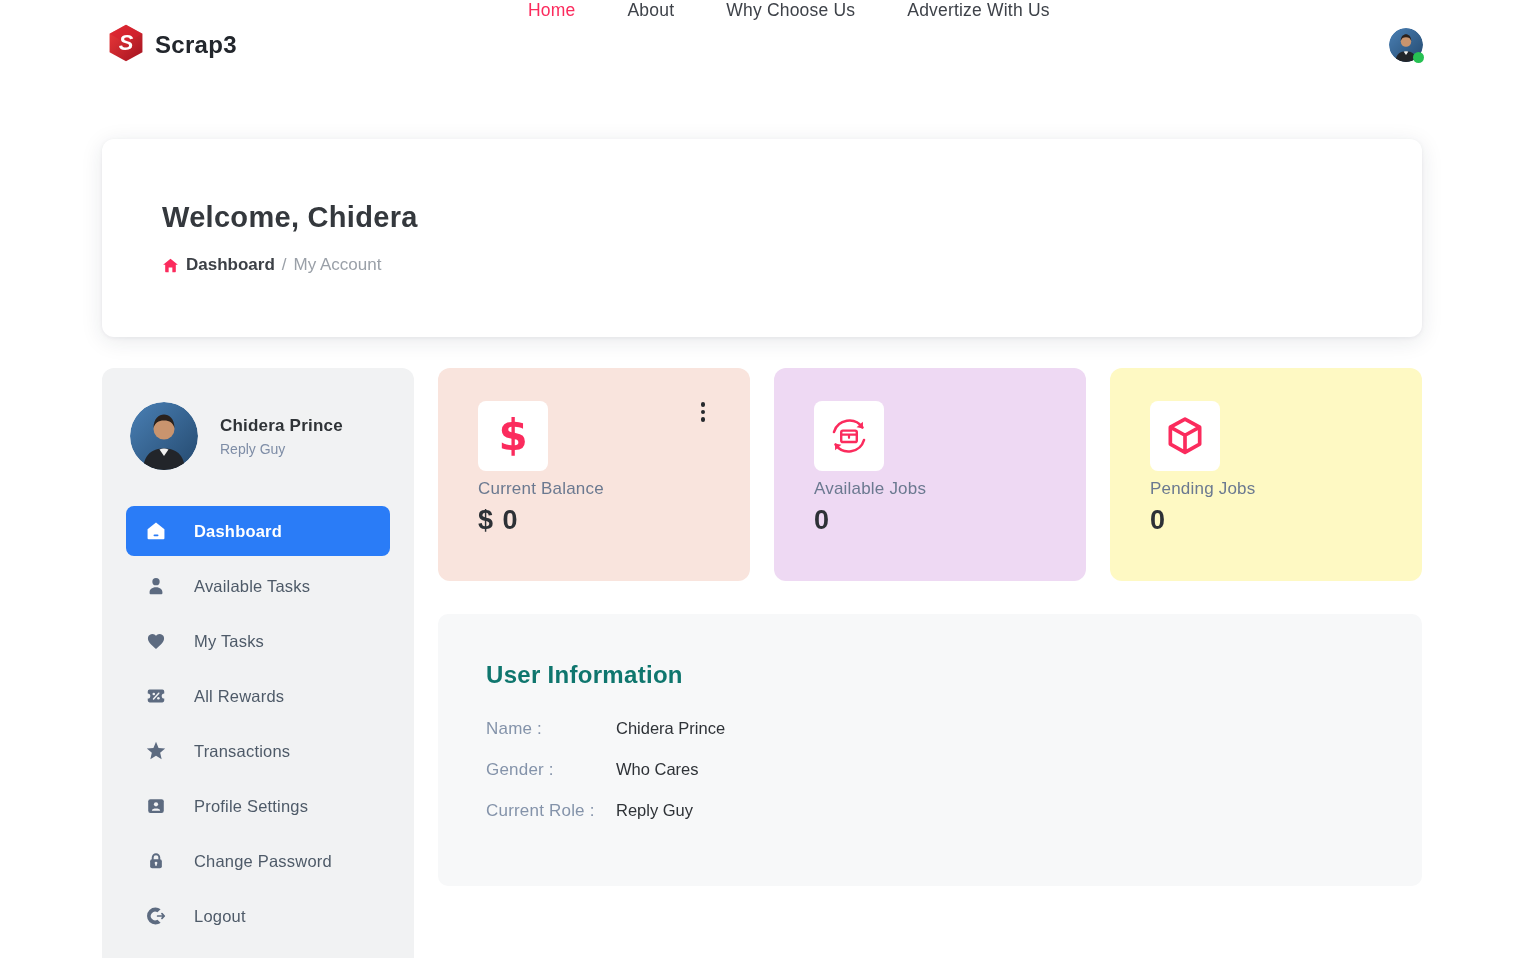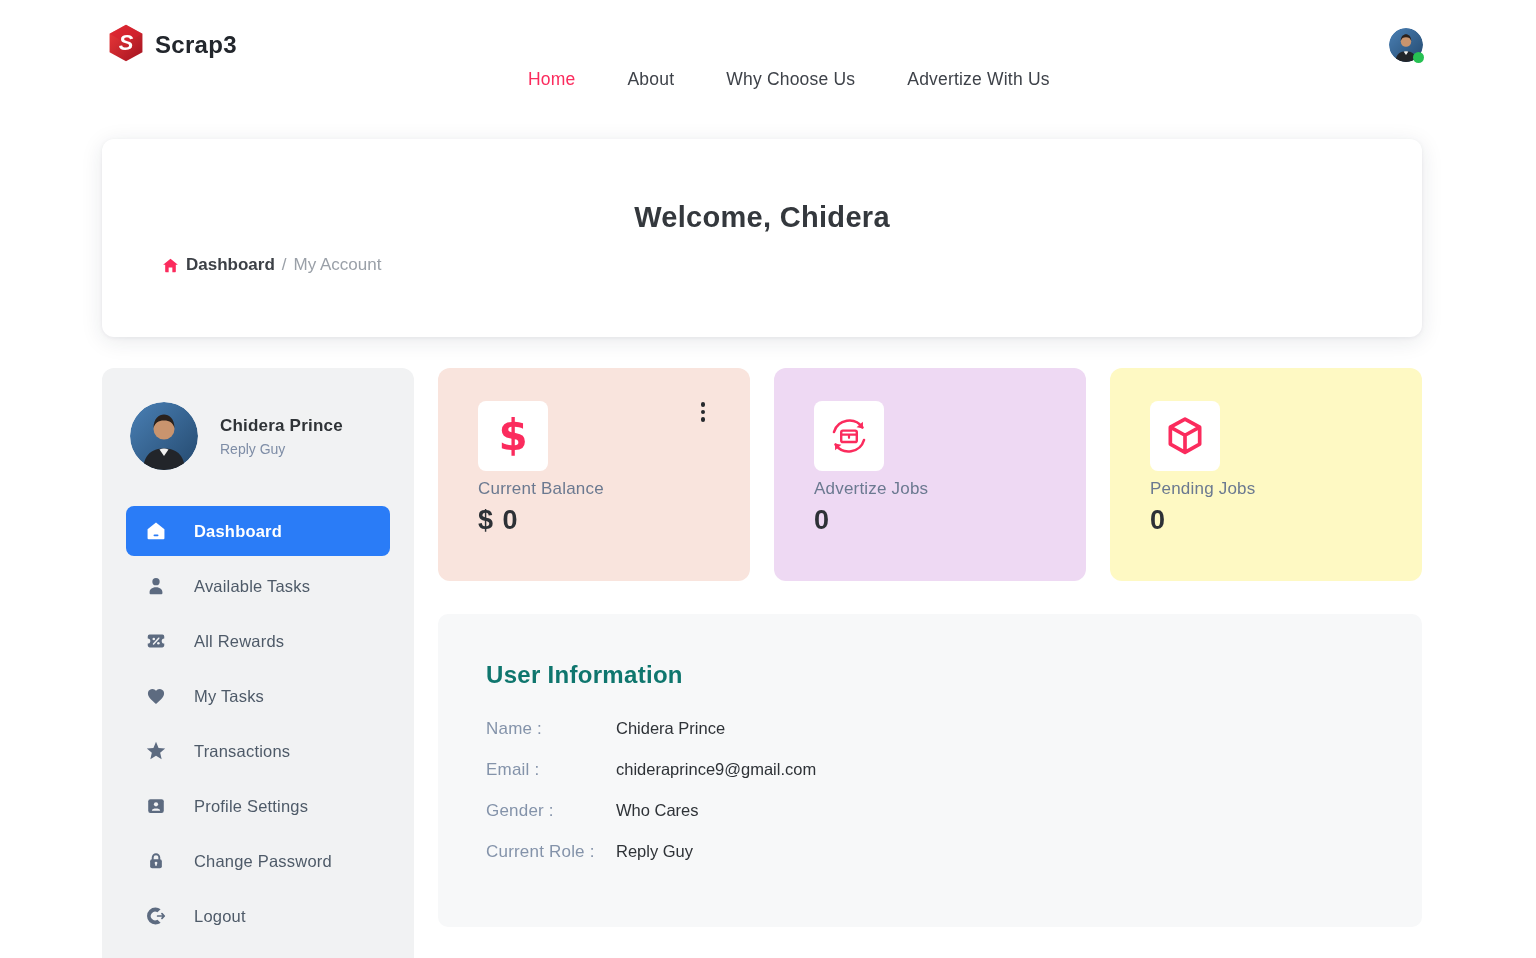--- a/index.html
+++ b/index.html
@@ -3,29 +3,29 @@
 <meta charset="utf-8">
 <style>
   * { margin: 0; padding: 0; box-sizing: border-box; }
   html, body { width: 1536px; height: 958px; overflow: hidden; background: #ffffff;
     font-family: "Liberation Sans", sans-serif; color: #35393e; }
 
   
   .topbar { height: 90px; display: flex; align-items: center; padding: 0 113px 0 105px; position: relative; background: #fff; }
   .brand { display: flex; align-items: center; gap: 8px; cursor: pointer; }
   .brand-text { font-size: 24px; font-weight: 800; color: #22262c; letter-spacing: 0.3px; }
-  .topnav { position: absolute; left: 50%; top: 0; height: 90px; transform: translateX(-46%); display: flex; align-items: flex-end; gap: 52px; }
+  .topnav { position: absolute; left: 50%; top: 0; height: 90px; transform: translateX(-46%); display: flex; align-items: flex-start; gap: 52px; }
   .topnav a { text-decoration: none; font-size: 17.5px; color: #3e4249; letter-spacing: 0.2px; }
   .topnav a.active { color: #fb2b5d; }
   .topbar-avatar { margin-left: auto; position: relative; width: 34px; height: 34px; }
   .topbar-avatar svg { width: 34px; height: 34px; border-radius: 50%; display: block; }
   .status-dot { position: absolute; right: -1px; bottom: -1px; width: 11px; height: 11px; border-radius: 50%; background: #27c153; }
 
   
-  .welcome-wrap { margin: 49px 114px 0 102px; text-align: center; }
+  .welcome-wrap { margin: 49px 114px 0 102px; }
   .welcome-card { background: #fff; border-radius: 12px; height: 198px; padding: 62px 60px 0 60px;
     box-shadow: 0 4px 22px rgba(30,40,60,0.10), 0 1px 4px rgba(30,40,60,0.06); }
   .welcome-title { font-size: 29px; font-weight: 700; color: #34383d; letter-spacing: 0.3px; }
   .breadcrumb { margin-top: 21px; display: flex; align-items: center; gap: 7px; font-size: 17px; }
   .breadcrumb .bc-home { color: #3c4046; font-weight: 600; text-decoration: none; display: flex; align-items: center; gap: 7px; }
   .breadcrumb .bc-sep, .breadcrumb .bc-current { color: #9aa0a8; }
 
   
   .main-row { margin: 31px 114px 0 102px; display: flex; gap: 24px; align-items: flex-start; }
 
@@ -180,37 +180,37 @@
           <svg width="22" height="22" viewBox="0 0 24 24" fill="#5d6b80">
             <circle cx="12" cy="7.3" r="4"></circle>
             <path d="M12 13.4 c-4.6 0-7 2.6-7 5.2 v1.4 c0 0.6 0.4 1 1 1 h12 c0.6 0 1-0.4 1-1 v-1.4 c0-2.6-2.4-5.2-7-5.2 Z"></path>
           </svg>
         </span>
         <span>Available Tasks</span>
       </div>
 
       <div class="menu-item">
         <span class="mi-icon">
+          <svg width="22" height="22" viewBox="0 0 24 24" fill="#5d6b80">
+            <path d="M12 20.8 C6.8 16.4 3.2 13.2 3.2 9.4 A4.9 4.9 0 0 1 12 6.4 A4.9 4.9 0 0 1 20.8 9.4 C20.8 13.2 17.2 16.4 12 20.8 Z"></path>
+          </svg>
+        </span>
+        <span>My Tasks</span>
+      </div>
+
+      <div class="menu-item">
+        <span class="mi-icon">
           <svg width="22" height="22" viewBox="0 0 24 24">
             <path d="M3 7 a2 2 0 0 1 2-2 h14 a2 2 0 0 1 2 2 v2.2 a2.8 2.8 0 0 0 0 5.6 V17 a2 2 0 0 1-2 2 H5 a2 2 0 0 1-2-2 v-2.2 a2.8 2.8 0 0 0 0-5.6 Z" fill="#5d6b80"></path>
             <circle cx="9.6" cy="9.8" r="1.4" fill="#f1f2f3"></circle>
             <circle cx="14.6" cy="14.4" r="1.4" fill="#f1f2f3"></circle>
             <path d="M9.3 15.3 L15 8.9" stroke="#f1f2f3" stroke-width="1.6" stroke-linecap="round"></path>
           </svg>
         </span>
         <span>All Rewards</span>
-      </div>
-
-      <div class="menu-item">
-        <span class="mi-icon">
-          <svg width="22" height="22" viewBox="0 0 24 24" fill="#5d6b80">
-            <path d="M12 20.8 C6.8 16.4 3.2 13.2 3.2 9.4 A4.9 4.9 0 0 1 12 6.4 A4.9 4.9 0 0 1 20.8 9.4 C20.8 13.2 17.2 16.4 12 20.8 Z"></path>
-          </svg>
-        </span>
-        <span>My Tasks</span>
       </div>
 
       <div class="menu-item">
         <span class="mi-icon">
           <svg width="22" height="22" viewBox="0 0 24 24" fill="#5d6b80">
             <path d="M12 17.27 L18.18 21 l-1.64-7.03 L22 9.24 l-7.19-.61 L12 2 9.19 8.63 2 9.24 l5.46 4.73 L5.82 21 Z"></path>
           </svg>
         </span>
         <span>Transactions</span>
       </div>
@@ -274,21 +274,21 @@
             <svg width="46" height="46" viewBox="0 0 46 46">
               <path d="M36.5 14.5 A16 16 0 0 0 8 19" stroke="#fb2b5d" stroke-width="2.6" fill="none" stroke-linecap="round"></path>
               <path d="M9.5 31.5 A16 16 0 0 0 38 27" stroke="#fb2b5d" stroke-width="2.6" fill="none" stroke-linecap="round"></path>
               <path d="M36.9 8.8 L37 15.4 L30.6 14.2 Z" fill="#fb2b5d"></path>
               <path d="M9.1 37.2 L9 30.6 L15.4 31.8 Z" fill="#fb2b5d"></path>
               <rect x="15.2" y="17.6" width="15.6" height="11.4" rx="1.6" stroke="#fb2b5d" stroke-width="2.4" fill="none"></rect>
               <path d="M15.2 21.6 h15.6 M23 21.6 v3.2" stroke="#fb2b5d" stroke-width="2.2" fill="none" stroke-linecap="round"></path>
             </svg>
           </span>
         </div>
-        <div class="stat-label">Advertize Jobs</div>
+        <div class="stat-label">Available Jobs</div>
         <div class="stat-value">0</div>
       </div>
 
       <div class="stat-card c3">
         <div class="stat-icon-box">
           <span style="display:flex;">
             <svg width="44" height="44" viewBox="0 0 24 24">
               <path d="M12 2.8 L20 7.2 V16.4 L12 20.9 L4 16.4 V7.2 Z M4 7.2 L12 11.6 L20 7.2 M12 11.6 V20.9" stroke="#fb2b5d" stroke-width="2" fill="none" stroke-linejoin="round" stroke-linecap="round"></path>
             </svg>
           </span>
@@ -300,24 +300,20 @@
     </div>
 
     <section class="info-card">
       <h2 class="info-title">User Information</h2>
       <div class="info-rows">
         <div class="info-row">
           <span class="info-label">Name :</span>
           <span class="info-value">Chidera Prince</span>
         </div>
         <div class="info-row">
-          <span class="info-label">Email :</span>
-          <span class="info-value">chideraprince9@gmail.com</span>
-        </div>
-        <div class="info-row">
           <span class="info-label">Gender :</span>
           <span class="info-value">Who Cares</span>
         </div>
         <div class="info-row">
           <span class="info-label">Current Role :</span>
           <span class="info-value">Reply Guy</span>
         </div>
       </div>
     </section>
 

